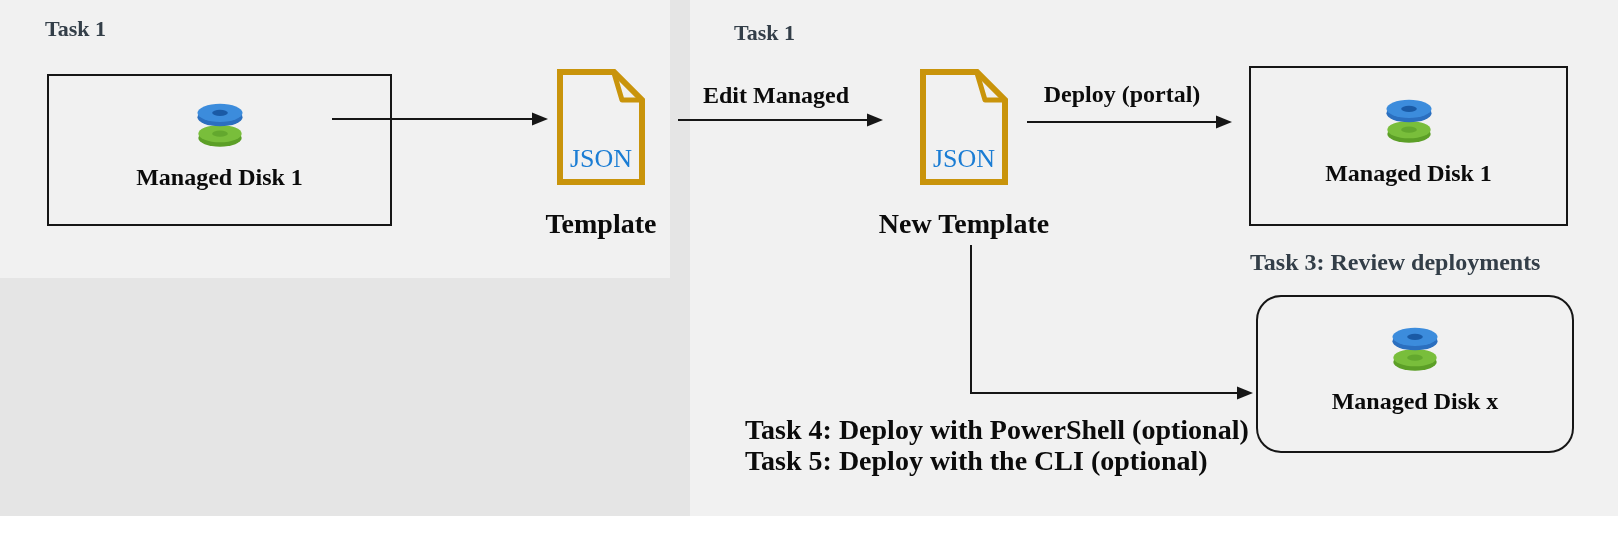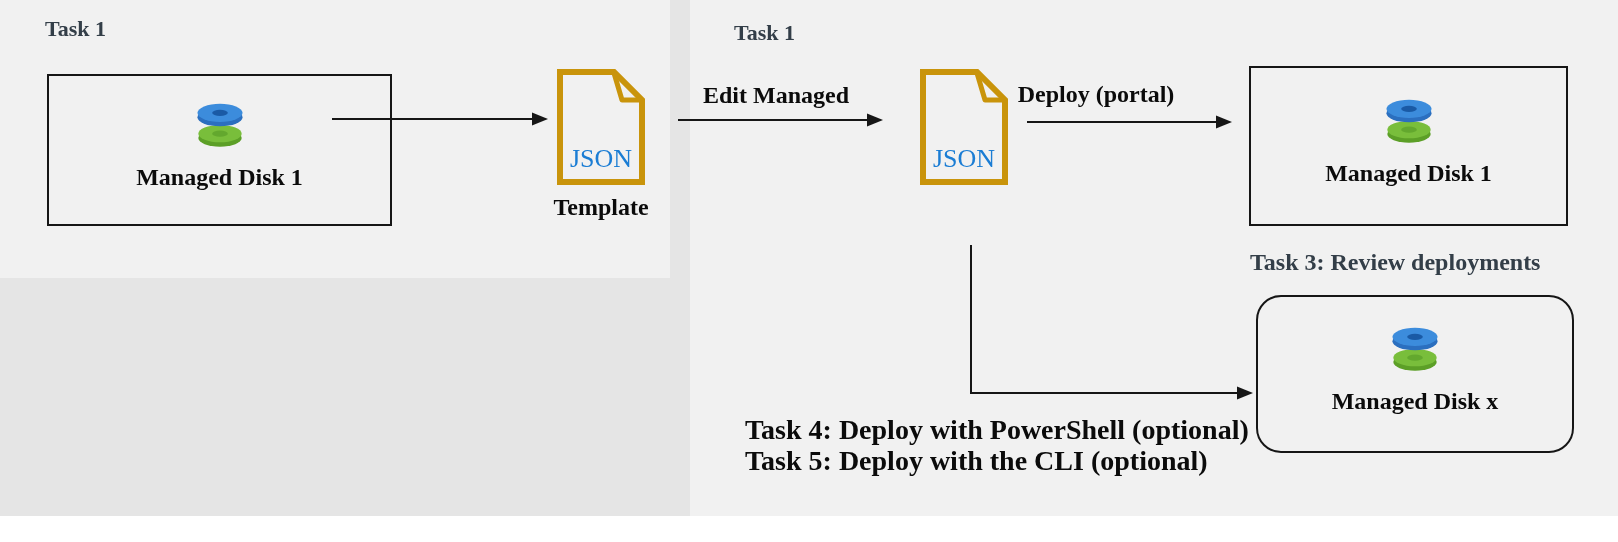--- a/index.html
+++ b/index.html
@@ -50,21 +50,21 @@
   .doc-node{
     position:absolute;width:200px;display:flex;flex-direction:column;align-items:center;
   }
   .doc-wrap{position:relative;width:90px;height:118px;}
   .doc-svg{width:90px;height:118px;display:block;}
   .doc-text{
     position:absolute;left:50%;top:44px;transform:translateX(-50%);
     font-size:26px;line-height:30px;font-weight:400;color:var(--json-blue);
     letter-spacing:0;white-space:nowrap;margin-top:32px;
   }
-  .doc-caption{margin-top:7px;font-weight:700;font-size:24px;line-height:28px;color:var(--label-black);white-space:nowrap;}
+  .doc-caption{margin-top:24px;font-weight:700;font-size:28px;line-height:28px;color:var(--label-black);white-space:nowrap;}
 
   .arrow-label{
     position:absolute;transform:translateX(-50%);
     font-weight:700;font-size:24px;line-height:28px;color:var(--label-black);white-space:nowrap;
   }
 
   .notes{
     position:absolute;left:745px;top:414px;
     font-weight:700;font-size:28px;line-height:31px;color:var(--label-black);white-space:nowrap;
   }
@@ -139,23 +139,24 @@
   <div class="arrow-label" style="left:776px;top:81px;">Edit Managed</div>
 
   <div class="doc-node" style="left:864px;top:68px;">
     <div class="doc-wrap">
       <svg class="doc-svg" viewBox="0 0 90 118">
         <path d="M4 4 H58 L86 32 V114 H4 Z" fill="none" stroke="var(--doc-gold)" stroke-width="6" stroke-linejoin="miter"></path>
         <path d="M58 5 L66 32 H85" fill="none" stroke="var(--doc-gold)" stroke-width="5" stroke-linejoin="round"></path>
       </svg>
       <span class="doc-text">JSON</span>
     </div>
+    <div class="doc-caption">New Template</div>
   </div>
 
-  <div class="arrow-label" style="left:1096px;top:80px;">Deploy (portal)</div>
+  <div class="arrow-label" style="left:1122px;top:80px;">Deploy (portal)</div>
 
   <div class="node-box" style="left:1249px;top:66px;width:319px;height:160px;">
     <svg class="disk-svg" viewBox="0 0 60 56">
         <use href="#sym-disk"></use>
       </svg>
     <div class="node-label">Managed Disk 1</div>
   </div>
 
   <div class="task-heading big" style="left:1250px;top:250px;">Task 3: Review deployments</div>
 

